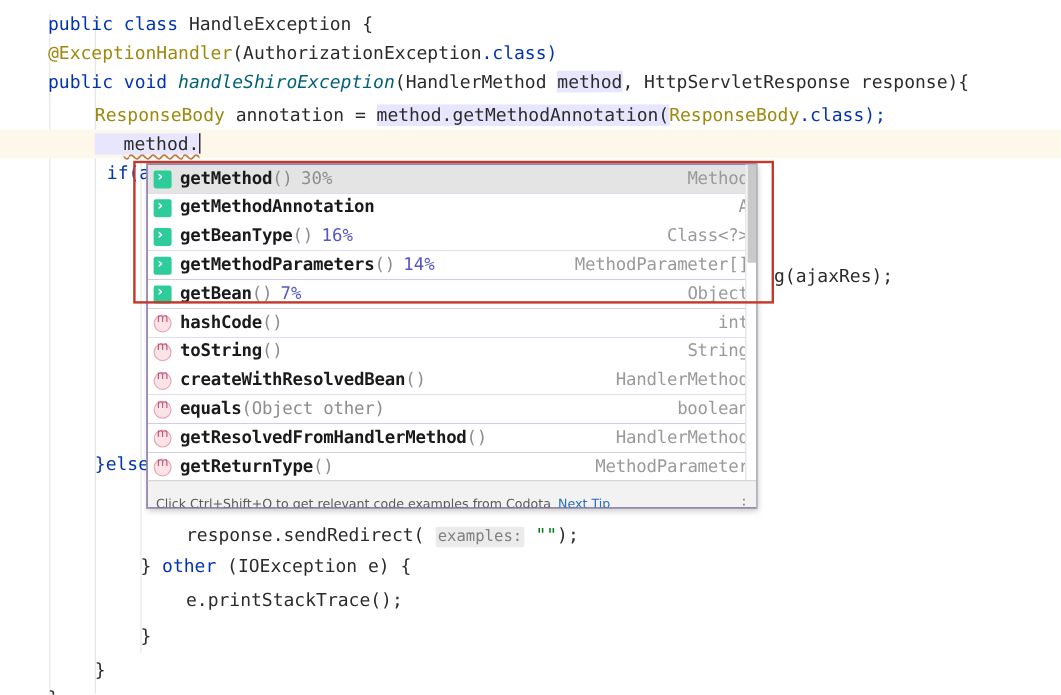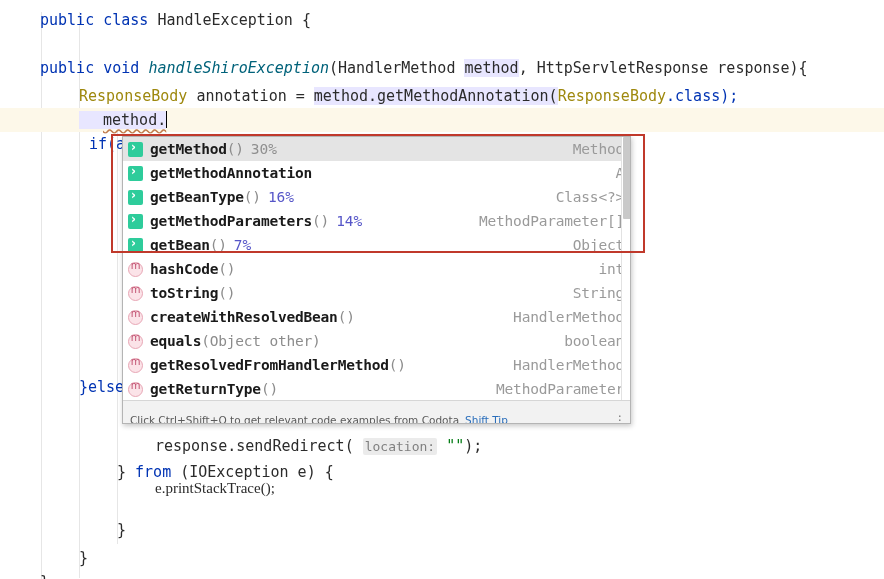--- a/index.html
+++ b/index.html
@@ -236,37 +236,39 @@
 
     <div class="gutter-strip"></div>
     <div class="vguide g1"></div>
     <div class="vguide g2"></div>
     <div class="vguide g3"></div>
 
     <div class="current-line" style="top:96px;"></div>
 
     <div class="code-line" style="top:-4px; left:40px;"><span class="kw">public</span><span class="plain"> </span><span class="kw">class</span><span class="plain"> </span><span class="plain">HandleException</span><span class="plain"> </span><span class="plain">{</span></div>
 
+    <div class="code-line" style="top:20px; left:40px;"><span class="anno">@ExceptionHandler</span><span class="plain">(AuthorizationException</span><span class="kw">.class)</span></div>
 
     <div class="code-line" style="top:44px; left:40px;"><span class="kw">public</span><span class="plain"> </span><span class="kw">void</span><span class="plain"> </span><span class="meth">handleShiroException</span><span class="plain">(</span><span class="plain">HandlerMethod</span><span class="plain"> </span><span class="hl-ident">method</span><span class="plain">, </span><span class="plain">HttpServletResponse</span><span class="plain"> </span><span class="plain">response</span><span class="plain">){</span></div>
 
     <div class="code-line" style="top:72px; left:79px;"><span class="cls">ResponseBody</span><span class="plain"> annotation = </span><span class="hl-ident">method</span><span class="hl-ident">.getMethodAnnotation(</span><span class="cls">ResponseBody</span><span class="kw">.class);</span></div>
 
     <div class="code-line" style="top:96px; left:79px;"><span class="hl-ident squiggle">method.</span><span class="caret"></span></div>
 
     <div class="code-line" style="top:120px; left:89px;"><span class="kw">if(a</span></div>
 
+    <div class="code-line" style="top:206px; left:645px;"><span class="plain">g(ajaxRes);</span></div>
 
     <div class="code-line" style="top:363px; left:79px;"><span class="kw">}else</span></div>
 
-    <div class="code-line" style="top:422px; left:155px;"><span class="plain">response.sendRedirect( </span><span class="param-hint">location:</span><span class="plain"> </span><span class="str">""</span><span class="plain">);</span></div>
-
-    <div class="code-line" style="top:448px; left:117px;"><span class="plain">} </span><span class="kw">from</span><span class="plain"> (IOException e) {</span></div>
-
-    <div class="code-line" style="top:464px; left:155px;font-family:Liberation Serif, serif;"><span class="plain">e.printStackTrace();</span></div>
+    <div class="code-line" style="top:422px; left:155px;"><span class="plain">response.sendRedirect( </span><span class="param-hint">examples:</span><span class="plain"> </span><span class="str">""</span><span class="plain">);</span></div>
+
+    <div class="code-line" style="top:448px; left:117px;"><span class="plain">} </span><span class="kw">other</span><span class="plain"> (IOException e) {</span></div>
+
+    <div class="code-line" style="top:476px; left:155px;"><span class="plain">e.printStackTrace();</span></div>
 
     <div class="code-line" style="top:506px; left:117px;"><span class="plain">}</span></div>
     <div class="code-line" style="top:534px; left:79px;"><span class="plain">}</span></div>
     <div class="code-line" style="top:558px; left:40px;"><span class="plain">}</span></div>
   </div>
 
   <div class="popup">
     <div class="popup-list" id="popup-list">
         <div class="item selected">
           <span class="icon-box"></span>
@@ -338,20 +340,20 @@
           <span class="item-type">MethodParameter</span>
         </div>
       </div>
 
     <div class="popup-scroll">
       <div class="popup-scroll-thumb"></div>
     </div>
 
     <div class="popup-footer">
       <span>Click Ctrl+Shift+O to get relevant code examples from Codota</span>
-      <a class="tip-link" href="#">Shift Tip</a>
+      <a class="tip-link" href="#">Next Tip</a>
       <span class="kebab">⋮</span>
     </div>
   </div>
 
   <div class="red-rect"></div>
 
 </div>
 
 </body></html>

